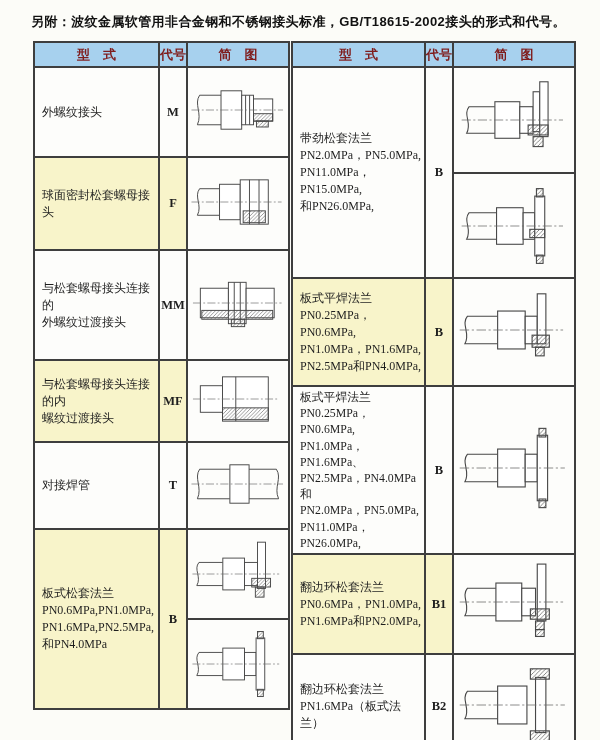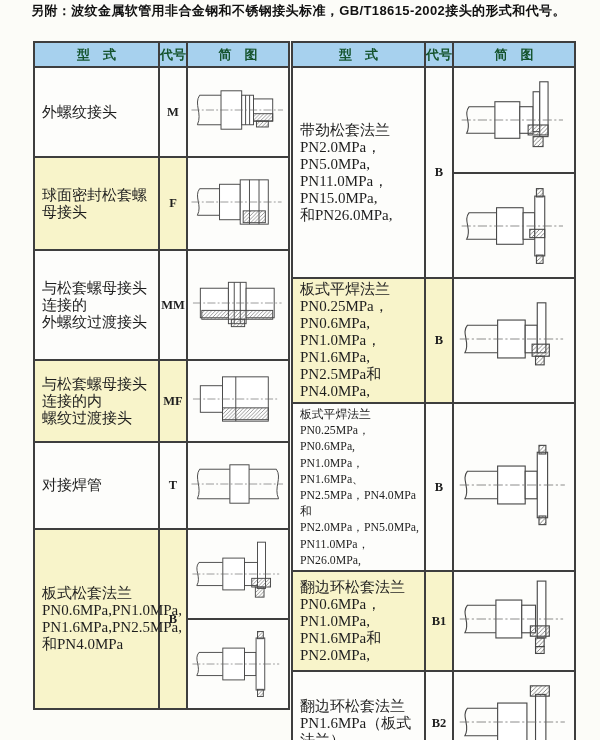--- a/index.html
+++ b/index.html
@@ -1,29 +1,29 @@
 <!DOCTYPE html>
 <html style="--hdr: #a7d1ee; --hl: #f8f4ca; --border: #3e3e3e;"><head>
 <meta charset="utf-8">
 <style>
   html,body{margin:0;padding:0;}
   body{width:600px;height:740px;background:#fcfcf8;}
   .page{position:relative;width:600px;height:740px;background:#fcfcf8;
         font-family:"Liberation Serif","DejaVu Serif",serif;color:#1e1e1e;overflow:hidden;}
-  .note{position:absolute;left:31px;top:2px;white-space:nowrap;
+  .note{position:absolute;left:31px;top:13px;white-space:nowrap;
         font-family:"Liberation Sans","DejaVu Sans",sans-serif;
         font-weight:700;font-size:13px;letter-spacing:0.4px;color:#111;}
   table{position:absolute;top:41px;border-collapse:collapse;table-layout:fixed;
         background:#fdfdfb;}
   #tblL{left:33px;width:255px;}
   #tblR{left:291px;width:283px;}
   th,td{border:2px solid var(--border,#3e3e3e);padding:0;}
-  th{background:var(--hdr,#a7d1ee);font-size:13px;font-weight:700;color:#14532d;
+  th{background:var(--hdr,#a7d1ee);font-size:13px;font-weight:700;color:#7f1d1d;
      text-align:center;vertical-align:middle;}
-  td.type{font-size:15px;line-height:17px;vertical-align:middle;
+  td.type{font-size:12px;line-height:17px;vertical-align:middle;
           padding:2px 2px 2px 7px;background:#fdfdfb;}
   td.type.tight{font-size:11.8px;line-height:16.2px;}
   td.code{text-align:center;vertical-align:middle;font-size:12.5px;font-weight:600;
           background:#fdfdfb;}
   tr.hl td.type, tr.hl td.code{background:var(--hl,#f8f4ca);}
   td.diag{background:#fdfdfb;text-align:center;vertical-align:middle;padding:0;}
   .half{display:flex;align-items:center;justify-content:center;}
   .half + .half{border-top:2px solid var(--border,#3e3e3e);}
   svg.dg{display:inline-block;}
 </style>

